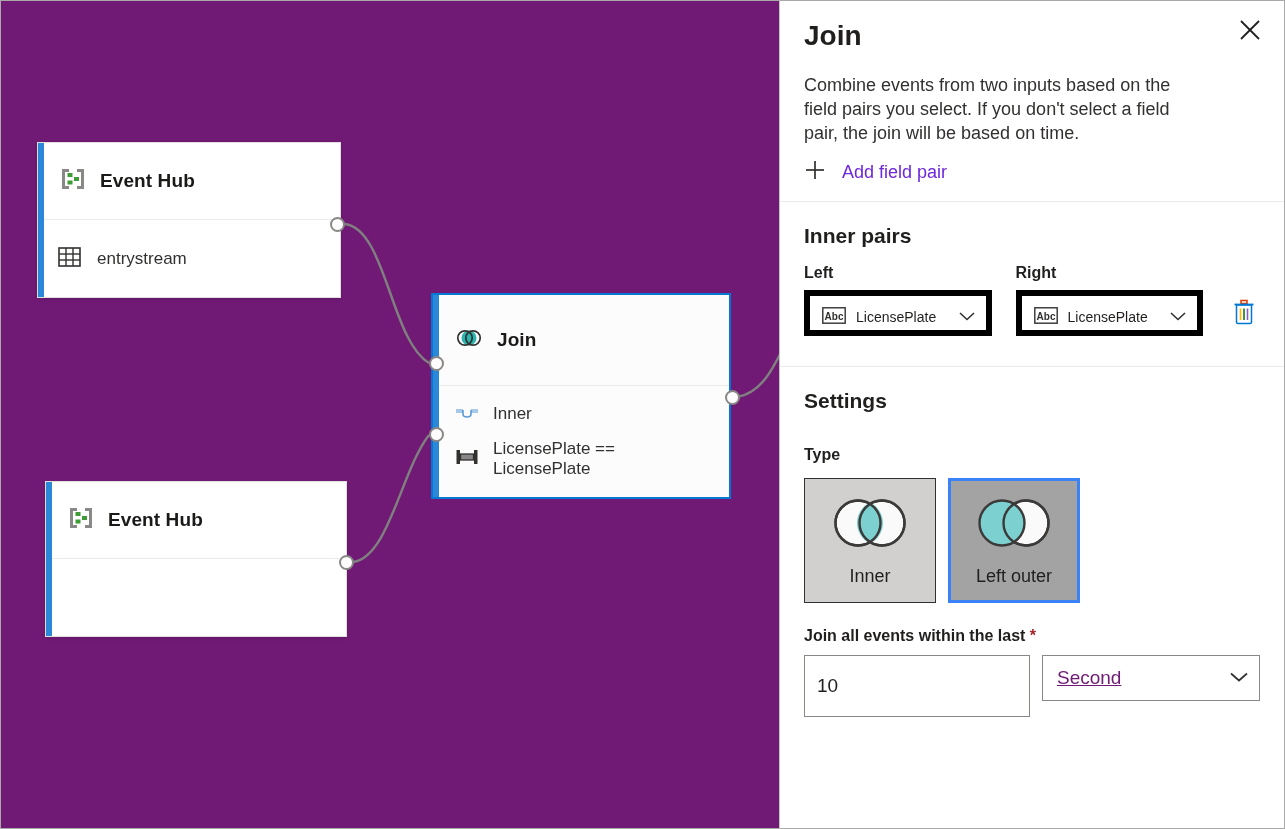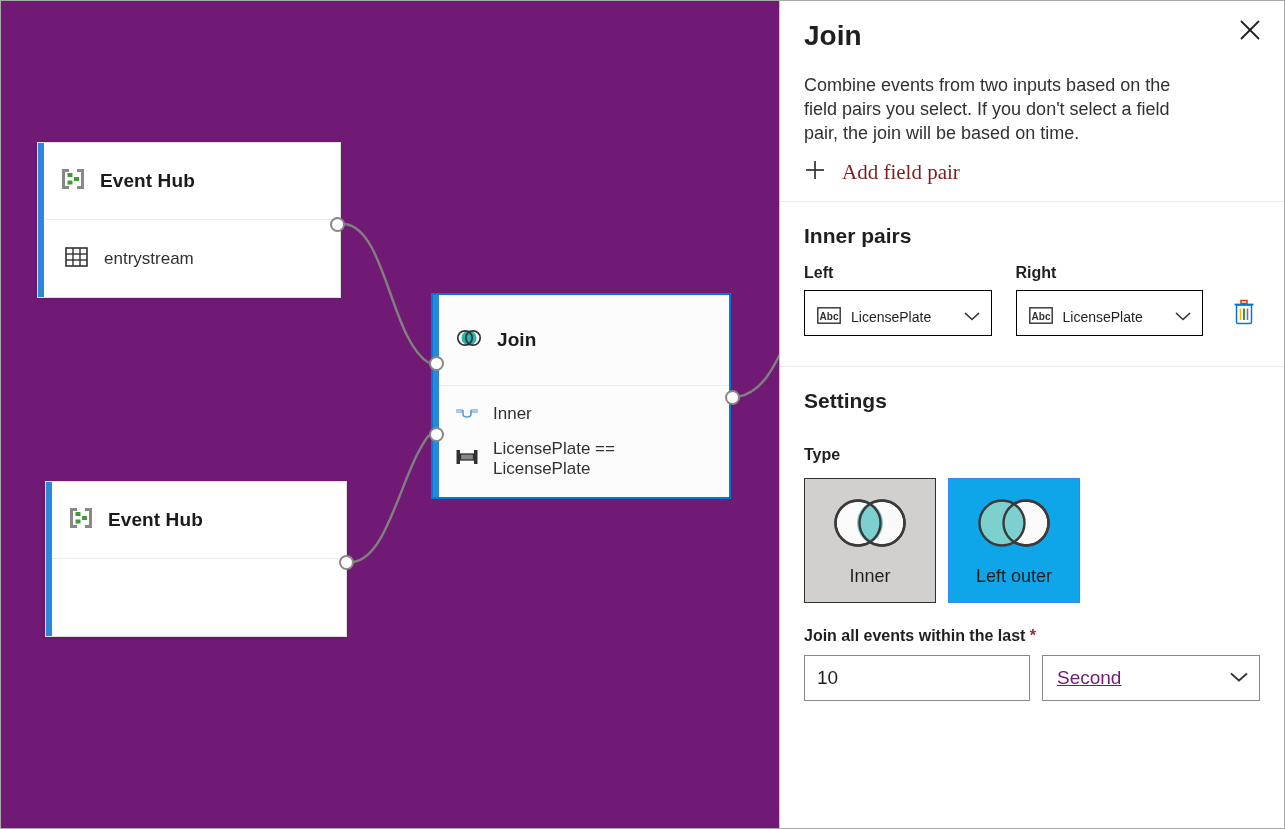--- a/index.html
+++ b/index.html
@@ -35,21 +35,21 @@
   }
   .node .accent { width: 6px; flex: 0 0 6px; background: #2b88d8; }
   .node .body { flex: 1 1 auto; display: flex; flex-direction: column; min-width: 0; }
   .node .row-head {
     display: flex; align-items: center; gap: 14px;
     padding: 0 16px; height: 50%;
     border-bottom: 1px solid #edebe9;
   }
   .node .row-sub {
     display: flex; align-items: center; gap: 16px;
-    padding: 0 21px; height: 50%;
+    padding: 0 14px; height: 50%;
   }
   .node .title { font-size: 19px; font-weight: 700; color: #1b1a19; letter-spacing: .1px; }
   .node .sub   { font-size: 17px; color: #323130; }
 
   
   .node.join {
     border: 2px solid #0078d4;
     box-shadow: none;
     background: #fcfcfc;
   }
@@ -94,67 +94,67 @@
   .panel-desc {
     padding: 18px 24px 0 24px;
     font-size: 18px; line-height: 24px; color: #323130;
     max-width: 440px;
   }
   .add-field {
     display: flex; align-items: center; gap: 16px;
     padding: 14px 24px 16px 24px;
     cursor: pointer;
   }
-  .add-field .label { font-size: 21px; color: #7f1d1d; font-family: Liberation Serif, serif; }
+  .add-field .label { font-size: 18px; color: #6d28d9; }
 
   .divider { height: 1px; background: #edebe9; width: 100%; }
 
   .section { padding: 22px 24px 0 24px; }
   .section-title { font-size: 21px; font-weight: 600; color: #201f1e; }
 
   .field-label { font-size: 16px; font-weight: 600; color: #201f1e; }
 
   .pairs-grid { display: flex; align-items: flex-end; gap: 24px; margin-top: 16px; }
   .pair-col { width: 205px; }
   .pair-col .field-label { display: block; margin-bottom: 8px; }
 
   .dropdown {
     display: flex; align-items: center;
     height: 46px;
-    border: 1px solid #000000;
+    border: 6px solid #000000;
     background: #ffffff;
     padding: 8px 10px 0 12px;
     gap: 10px;
     cursor: pointer;
   }
   .dropdown .dd-text { flex: 1 1 auto; font-size: 14px; color: #201f1e; white-space: nowrap; overflow: hidden; }
   .trash-btn {
     width: 36px; height: 46px; display: flex; align-items: center; justify-content: center;
     background: transparent; border: none; cursor: pointer;
   }
 
   
   .type-row { display: flex; gap: 12px; margin-top: 14px; }
   .tile {
     width: 132px; height: 125px;
-    border: 1px solid #3b82f6;
-    background: #0ea5e9;
+    border: 3px solid #3b82f6;
+    background: #a3a3a3;
     display: flex; flex-direction: column;
     align-items: center; justify-content: center;
     gap: 10px;
     cursor: pointer;
   }
   .tile.selected { background: #d2d0ce; border: 1px solid #323130; }
   .tile .tile-label { font-size: 18px; color: #201f1e; }
 
   
   .req { color: #a4262c; font-weight: 700; }
   .win-row { display: flex; gap: 12px; margin-top: 10px; }
   .text-input {
-    width: 226px; height: 46px;
+    width: 226px; height: 62px;
     border: 1px solid #8a8886; background: #fff;
     padding: 0 12px; font-size: 19px; color: #201f1e;
     font-family: "Liberation Sans", sans-serif;
   }
   .unit-dd {
     width: 225px; height: 46px;
     border: 1px solid #8a8886; background: #fff;
     display: flex; align-items: center; padding: 0 10px 0 14px;
     cursor: pointer;
   }

